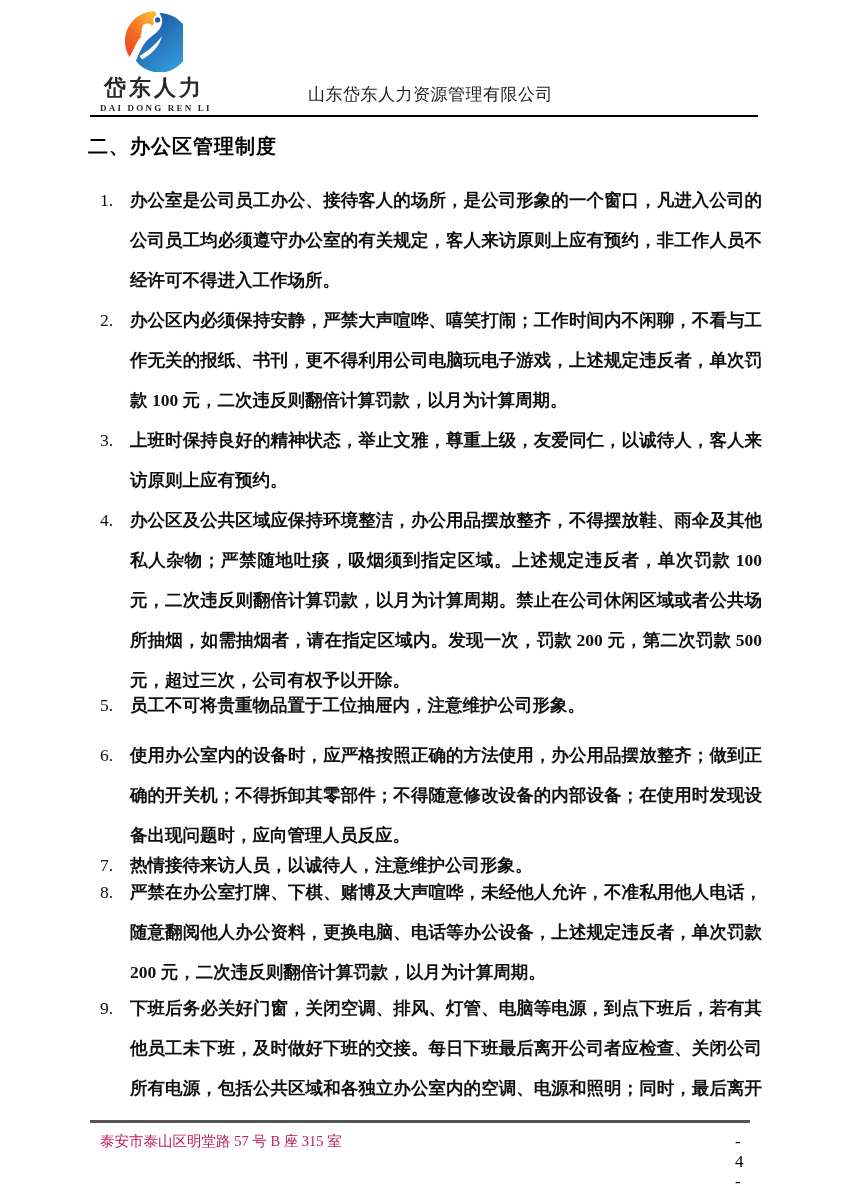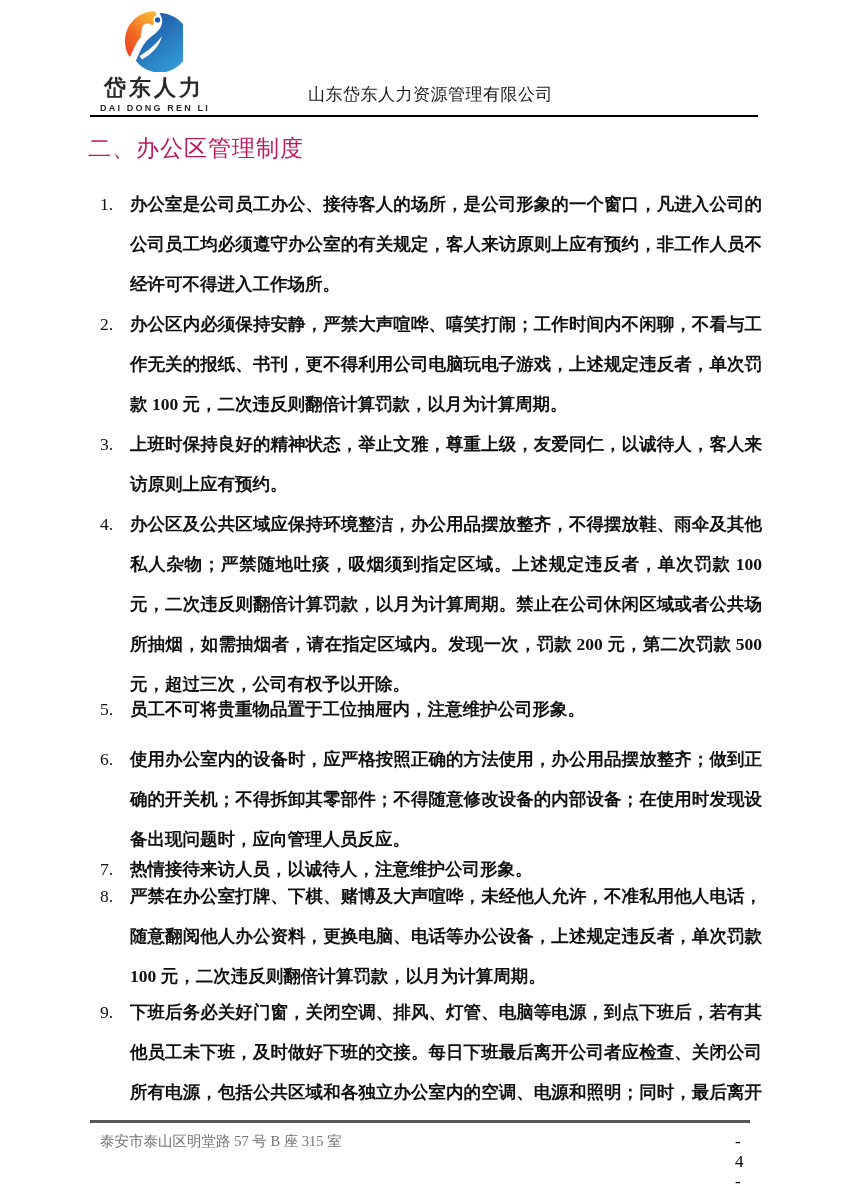--- a/index.html
+++ b/index.html
@@ -10,41 +10,41 @@
     background:#ffffff;
     font-family:"Liberation Serif","DejaVu Serif",serif;
     color:#141414;
     overflow:hidden;
   }
 
   
   .logo-block { position:absolute; left:100px; top:10px; width:104px; text-align:right; }
   .logo-mark { display:block; margin:0 auto; width:62px; height:62px; }
   .logo-cn { margin-top:1px; font-size:22px; font-weight:bold; letter-spacing:3px; color:#29272a; white-space:nowrap; font-family:"Liberation Sans","DejaVu Sans",sans-serif; }
-  .logo-en { font-size:9px; font-weight:bold; letter-spacing:2.2px; color:#29272a; white-space:nowrap; font-family:Liberation Sans, sans-serif; }
+  .logo-en { font-size:9px; font-weight:bold; letter-spacing:2.2px; color:#29272a; white-space:nowrap; font-family:Liberation Serif, serif; }
   .company-name { position:absolute; left:308px; top:83px; font-size:17px; letter-spacing:0.5px; color:#1c1c1c; }
   .header-rule { position:absolute; left:90px; top:115px; width:668px; height:2px; background:#000; }
 
   
   .content { position:absolute; left:88px; top:133px; width:674px; height:982px; overflow:hidden; }
-  .doc-title { margin:0 0 20px 0; font-size:23px; font-weight:normal; letter-spacing:1px; color:#be185d; }
+  .doc-title { margin:0 0 20px 0; font-size:20px; font-weight:bold; letter-spacing:1px; color:#000000; }
   .rules { margin:0; padding:0; list-style:none; }
   .rule { display:flex; font-size:17.5px; line-height:40px; color:#101010; }
   .rule-num { flex:0 0 42px; box-sizing:border-box; padding-left:12px; }
   .rule-text { flex:1; text-align:justify;font-weight:bold; }
   .rule:nth-child(5) { margin-top:-15px; }
   .rule:nth-child(6) { margin-top:10px; }
   .rule:nth-child(7) { margin-top:-10px; }
   .rule:nth-child(8) { margin-top:-13px; }
   .rule:nth-child(9) { margin-top:-4px; }
 
   
   .footer { position:absolute; left:90px; top:1120px; width:668px; }
   .footer-rule { width:660px; height:3px; background:#55565a; }
-  .footer-row { display:flex; justify-content:space-between; width:618px; padding-left:10px; margin-top:9px; font-size:14.5px; color:#737373; }
+  .footer-row { display:flex; justify-content:space-between; width:618px; padding-left:10px; margin-top:9px; font-size:14.5px; color:#be185d; }
   .page-number { position:absolute; left:645px; top:12px; font-size:17px; letter-spacing:2px; color:#000; }
 </style>
 </head>
 <body>
 
 <div class="page">
 
   <header>
     <div class="logo-block">
       <svg class="logo-mark" viewBox="0 0 100 100" aria-hidden="true">
@@ -99,21 +99,21 @@
       <li class="rule">
         <span class="rule-num">6.</span>
         <span class="rule-text">使用办公室内的设备时，应严格按照正确的方法使用，办公用品摆放整齐；做到正确的开关机；不得拆卸其零部件；不得随意修改设备的内部设备；在使用时发现设备出现问题时，应向管理人员反应。</span>
       </li>
       <li class="rule">
         <span class="rule-num">7.</span>
         <span class="rule-text">热情接待来访人员，以诚待人，注意维护公司形象。</span>
       </li>
       <li class="rule">
         <span class="rule-num">8.</span>
-        <span class="rule-text">严禁在办公室打牌、下棋、赌博及大声喧哗，未经他人允许，不准私用他人电话，随意翻阅他人办公资料，更换电脑、电话等办公设备，上述规定违反者，单次罚款 100 元，二次违反则翻倍计算罚款，以月为计算周期。</span>
+        <span class="rule-text">严禁在办公室打牌、下棋、赌博及大声喧哗，未经他人允许，不准私用他人电话，随意翻阅他人办公资料，更换电脑、电话等办公设备，上述规定违反者，单次罚款 200 元，二次违反则翻倍计算罚款，以月为计算周期。</span>
       </li>
       <li class="rule">
         <span class="rule-num">9.</span>
         <span class="rule-text">下班后务必关好门窗，关闭空调、排风、灯管、电脑等电源，到点下班后，若有其他员工未下班，及时做好下班的交接。每日下班最后离开公司者应检查、关闭公司所有电源，包括公共区域和各独立办公室内的空调、电源和照明；同时，最后离开公司者</span>
       </li>
     </ol>
   </main>
 
   <footer class="footer">
     <div class="footer-rule"></div>

